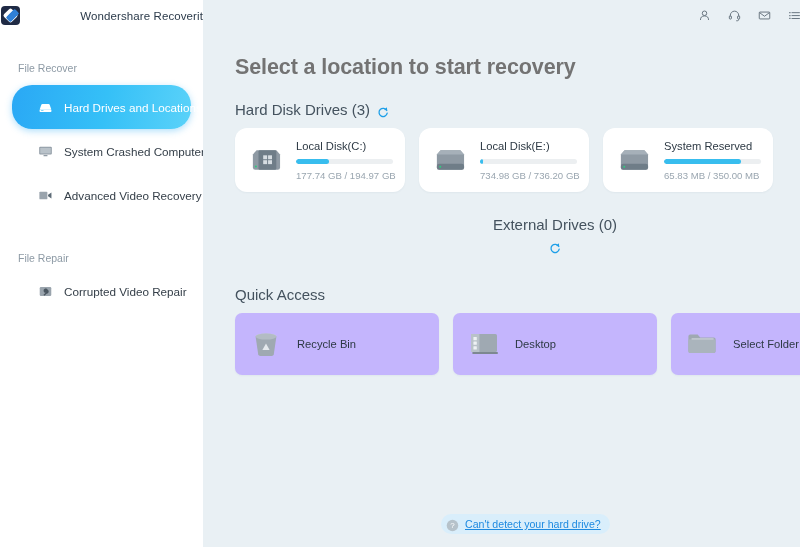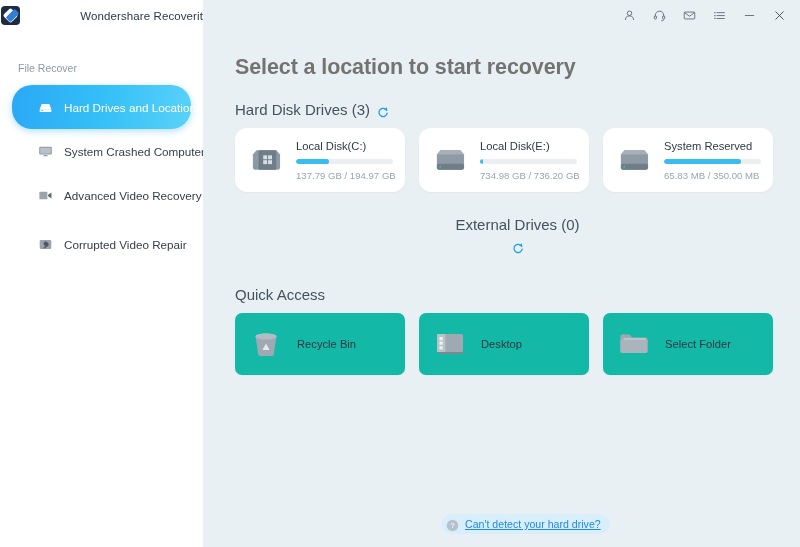--- a/index.html
+++ b/index.html
@@ -186,22 +186,22 @@
     font-size: 9.6px;
     color: #9aa6b0;
     white-space: nowrap;
   }
 
   .group-head.external { margin-top: 24px; flex-direction: column; }
   .group-head.quick { margin-top: 34px; }
 
   .qa-cards { display: flex; gap: 14px; margin-top: 10px; }
   .qa-card {
-    width: 170px; height: 62px;
-    background: #14b8a6;
+    width: 204px; height: 62px;
+    background: #c4b5fd;
     border-radius: 7px;
     display: flex;
     align-items: center;
     padding: 16px 14px;
     gap: 14px;
     cursor: pointer;
     box-shadow: 0 1px 2px rgba(40,70,90,.05);
   }
   .qa-icon { width: 34px; height: 34px; flex: 0 0 34px; display: block; }
   .qa-label { font-size: 11.2px; color: #2d3944; white-space: nowrap; }
@@ -268,20 +268,21 @@
         <span class="nav-icon">
           <svg viewBox="0 0 20 20" width="17" height="17">
             <rect x="2.8" y="5.6" width="9.4" height="8.8" rx="1" fill="#9aa4ad"></rect>
             <path d="M13 9.2 L17 6.6 V13.4 L13 10.8 Z" fill="#5d6b76"></path>
           </svg>
         </span>
         <span class="nav-label">Advanced Video Recovery</span>
       </div>
     </div>
 
+    <div class="section-label repair">File Repair</div>
 
     <div class="nav-list repair">
       <div class="nav-item plain">
         <span class="nav-icon">
           <svg viewBox="0 0 20 20" width="17" height="17">
             <rect x="3.2" y="4.8" width="13.6" height="10.4" rx="1.4" fill="#9aa4ad"></rect>
             <path d="M12.6 7.8 a2.6 2.6 0 1 0 -2.4 3.8 l-2.6 2.3 1.1 1.1 2.6-2.4 a2.6 2.6 0 0 0 1.3-4.8z" fill="#4a5660"></path>
           </svg>
         </span>
         <span class="nav-label">Corrupted Video Repair</span>
@@ -367,21 +368,21 @@
                 <rect x="22.2" y="16.2" width="4.2" height="4.2"></rect>
               </g>
               <circle cx="9.2" cy="23" r="1.1" fill="#2ecb7f"></circle>
             </svg>
           </span>
           <div class="card-body">
             <div class="card-name">Local Disk(C:)</div>
             <div class="bar-track">
               <div class="bar-fill" style="width:34%"></div>
             </div>
-            <div class="card-size">137.79 GB / 194.97 GB</div>
+            <div class="card-size">177.74 GB / 194.97 GB</div>
           </div>
         </div>
 
         <div class="card">
           <span class="drive-icon">
             <svg viewBox="0 0 40 32" width="38" height="30">
               <path d="M6 10 L10 5.5 H31 L35 10 V24 a2.5 2.5 0 0 1 -2.5 2.5 H8.5 A2.5 2.5 0 0 1 6 24 Z" fill="#8f9aa4"></path>
               <path d="M10 5.5 H31 L35 10 H6 Z" fill="#a6b0b9"></path>
               <rect x="6" y="20" width="29" height="6.5" rx="2.5" fill="#6f7d88"></rect>
               <circle cx="9.6" cy="23.2" r="1.1" fill="#2ecb7f"></circle>

